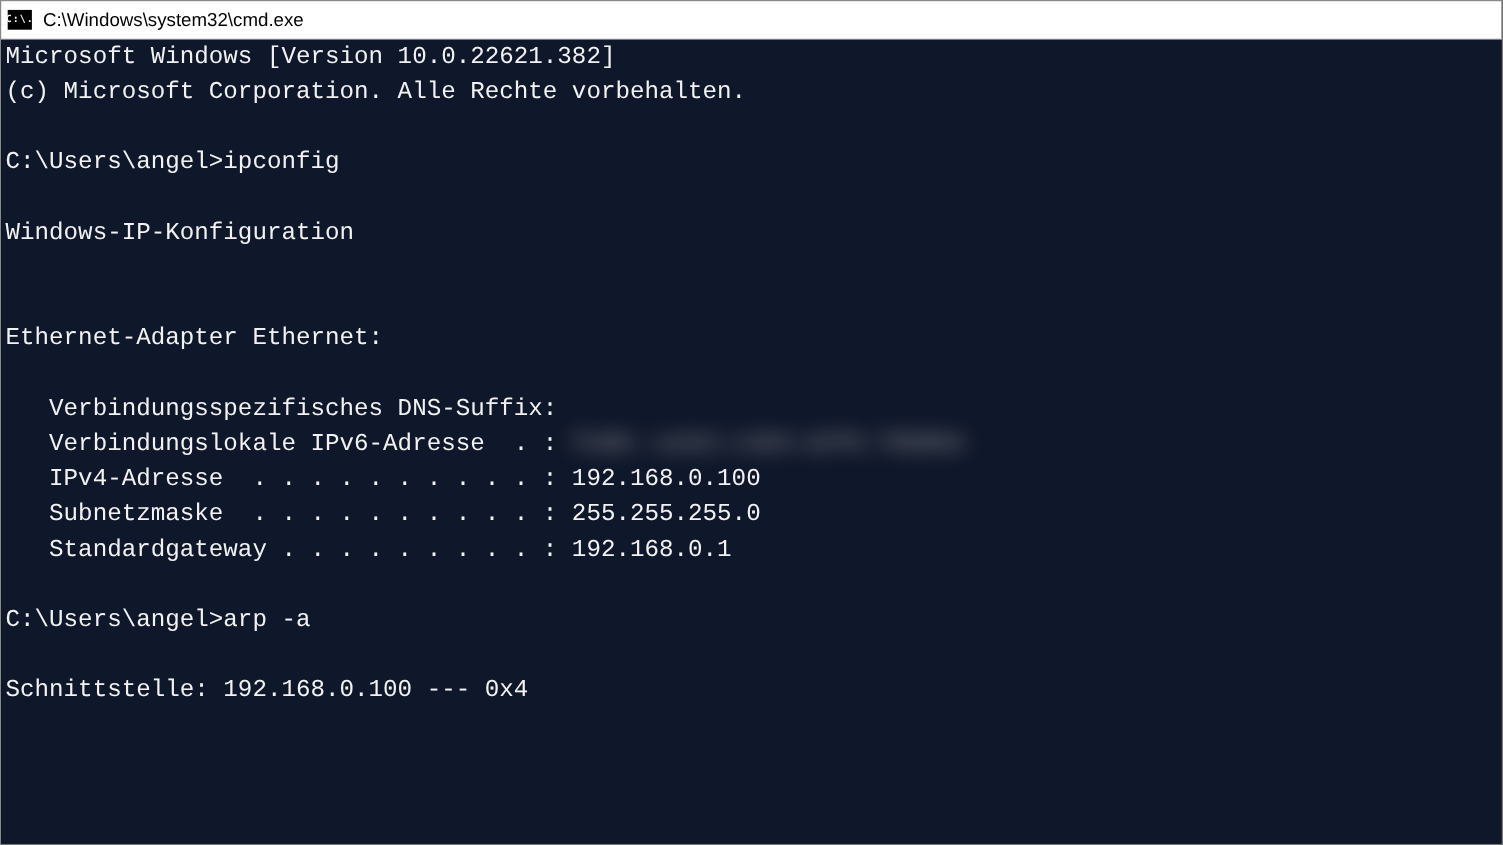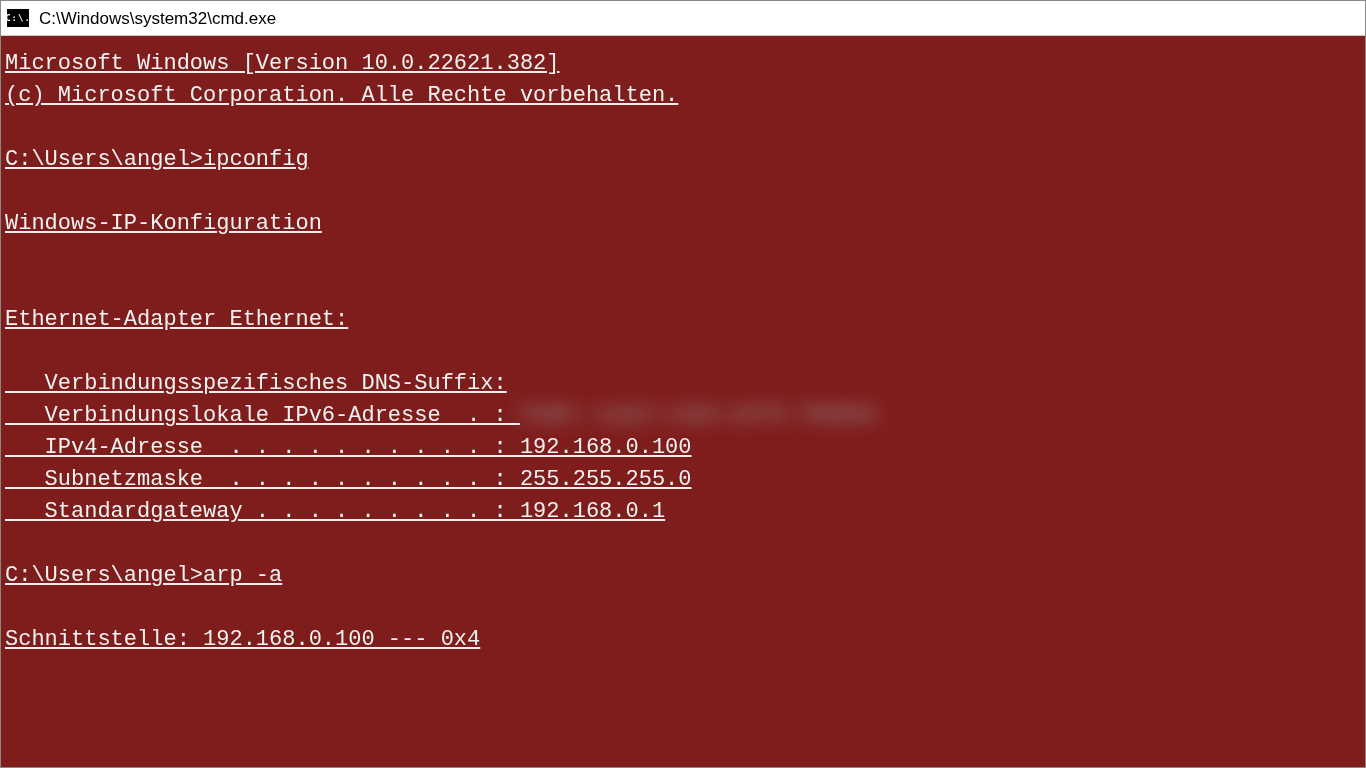--- a/index.html
+++ b/index.html
@@ -1,21 +1,21 @@
 <!DOCTYPE html>
 <html><head>
 <meta charset="utf-8">
 <style>
   html,body{margin:0;padding:0;width:1366px;height:768px;overflow:hidden;font-family:Consolas,"Courier New",monospace;}
   .window{width:1366px;height:768px;display:flex;flex-direction:column;border:1px solid #888;box-sizing:border-box;background:#060606;}
   .titlebar{height:34px;background:#ffffff;border-bottom:1px solid #ccc;display:flex;align-items:center;padding:0 6px;flex:0 0 auto;}
   .titlebar .sysicon{width:22px;height:18px;background:#000;display:flex;align-items:center;justify-content:center;margin-right:10px;}
   .titlebar .sysicon span{color:#f5f5f5;font:700 9px/1 Consolas,monospace;letter-spacing:1px;}
   .titlebar .title{font:400 17px/1 "Segoe UI",Arial,sans-serif;color:#000;}
-  .terminal{flex:1 1 auto;background:#7f1d1d;color:#f2f2f2;font-size:22px;line-height:32px;padding:12px 4px 0 4px;white-space:pre;overflow:hidden;position:relative;text-decoration:underline;}
+  .terminal{flex:1 1 auto;background:#0f172a;color:#f2f2f2;font-size:22px;line-height:32px;padding:0 4px 0 4px;white-space:pre;overflow:hidden;position:relative;}
   .blur{filter:blur(9px);display:inline-block;color:#9e9e9e;}
 </style>
 </head>
 <body>
 
 <div class="window">
 
   <div class="titlebar">
     <div class="sysicon">
         <span>C:\.</span>

